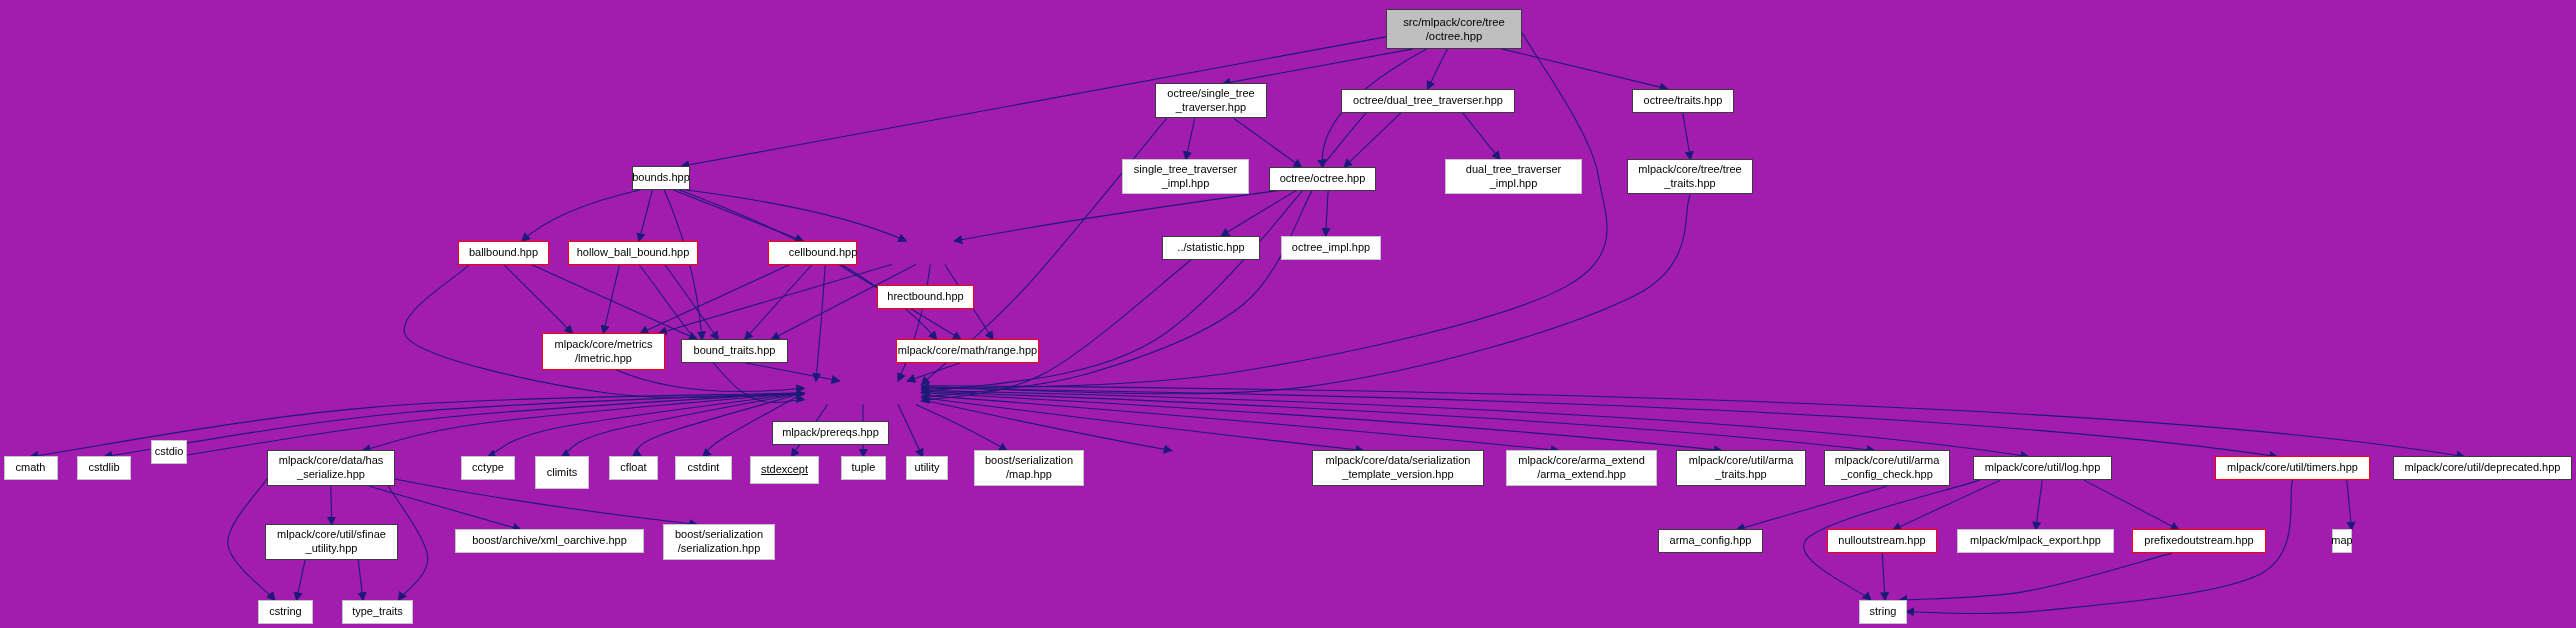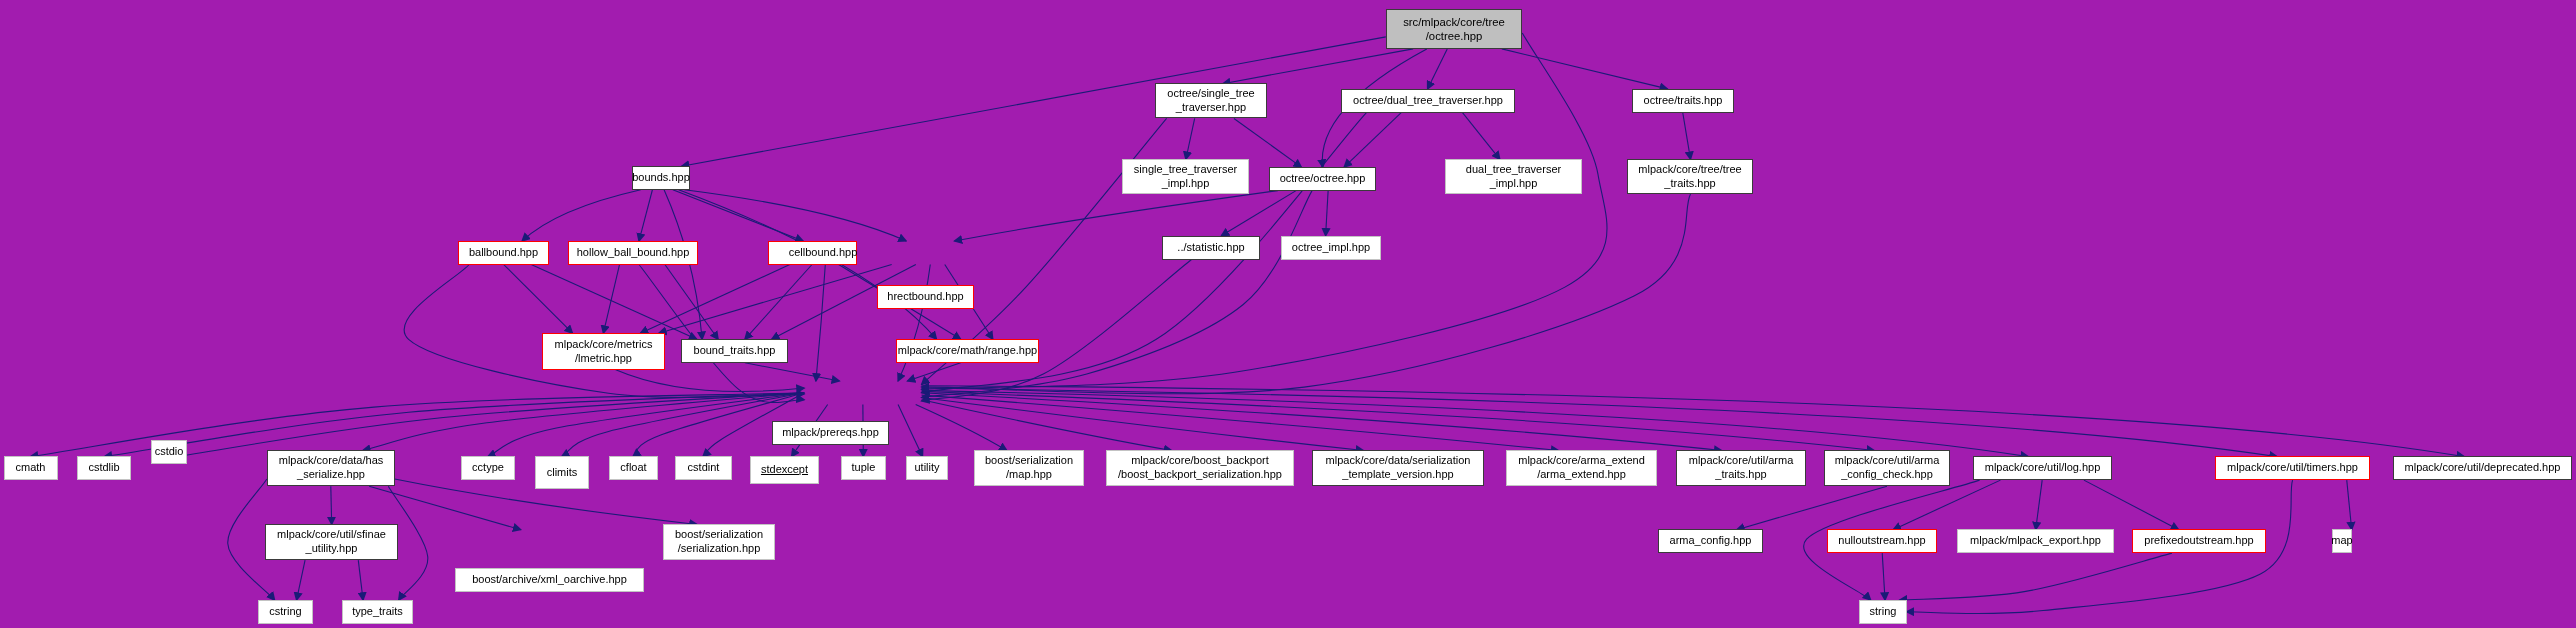--- a/index.html
+++ b/index.html
@@ -136,36 +136,34 @@
 _serialize.hpp</div>
     <div class="node kind-ext" style="left: 461px; top: 456px; width: 54px; height: 23.5px;">cctype</div>
     <div class="node kind-ext" style="left: 535px; top: 456px; width: 54px; height: 33px;">climits</div>
     <div class="node kind-ext" style="left: 609px; top: 456px; width: 49px; height: 23.5px;">cfloat</div>
     <div class="node kind-ext" style="left: 675px; top: 456px; width: 57px; height: 23.5px;">cstdint</div>
     <div class="node kind-ext" style="left: 750px; top: 456px; width: 69px; height: 28px; text-decoration: underline;">stdexcept</div>
     <div class="node kind-ext" style="left: 841px; top: 456px; width: 45px; height: 23.5px;">tuple</div>
     <div class="node kind-ext" style="left: 906px; top: 456px; width: 42px; height: 23.5px;">utility</div>
     <div class="node kind-ext" style="left: 974px; top: 450px; width: 110px; height: 36px;">boost/serialization
 /map.hpp</div>
-    <div class="node kind-ext" style="left: 1106px; top: 450px; width: 188px; height: 36px;">mlpack/core/boost_backport
-/boost_backport_serialization.hpp</div>
     <div class="node kind-link" style="left: 1312px; top: 450px; width: 172px; height: 36px;">mlpack/core/data/serialization
 _template_version.hpp</div>
     <div class="node kind-ext" style="left: 1506px; top: 450px; width: 151px; height: 36px;">mlpack/core/arma_extend
 /arma_extend.hpp</div>
     <div class="node kind-link" style="left: 1676px; top: 450px; width: 130px; height: 36px;">mlpack/core/util/arma
 _traits.hpp</div>
     <div class="node kind-link" style="left: 1824px; top: 450px; width: 126px; height: 36px;">mlpack/core/util/arma
 _config_check.hpp</div>
     <div class="node kind-link" style="left: 1973px; top: 456px; width: 139px; height: 23.5px;">mlpack/core/util/log.hpp</div>
     <div class="node kind-red" style="left: 2215px; top: 456px; width: 155px; height: 23.5px;">mlpack/core/util/timers.hpp</div>
     <div class="node kind-link" style="left: 2393px; top: 456px; width: 179px; height: 23.5px;">mlpack/core/util/deprecated.hpp</div>
     <div class="node kind-link" style="left: 265px; top: 524px; width: 133px; height: 36px;">mlpack/core/util/sfinae
 _utility.hpp</div>
-    <div class="node kind-ext" style="left: 455px; top: 529px; width: 189px; height: 23.5px; margin-top: 39px;">boost/archive/xml_oarchive.hpp</div>
+    <div class="node kind-ext" style="left: 455px; top: 529px; width: 189px; height: 23.5px;">boost/archive/xml_oarchive.hpp</div>
     <div class="node kind-ext" style="left: 663px; top: 524px; width: 112px; height: 36px;">boost/serialization
 /serialization.hpp</div>
     <div class="node kind-link" style="left: 1658px; top: 529px; width: 105px; height: 23.5px;">arma_config.hpp</div>
     <div class="node kind-red" style="left: 1827px; top: 529px; width: 110px; height: 23.5px;">nulloutstream.hpp</div>
     <div class="node kind-ext" style="left: 1957px; top: 529px; width: 157px; height: 23.5px;">mlpack/mlpack_export.hpp</div>
     <div class="node kind-red" style="left: 2132px; top: 529px; width: 134px; height: 23.5px;">prefixedoutstream.hpp</div>
     <div class="node kind-ext" style="left: 2332px; top: 529px; width: 20px; height: 23.5px;">map</div>
     <div class="node kind-ext" style="left: 258px; top: 600px; width: 55px; height: 23.5px;">cstring</div>
     <div class="node kind-ext" style="left: 342px; top: 600px; width: 71px; height: 23.5px;">type_traits</div>
     <div class="node kind-ext" style="left: 1859px; top: 600px; width: 48px; height: 23.5px;">string</div>

